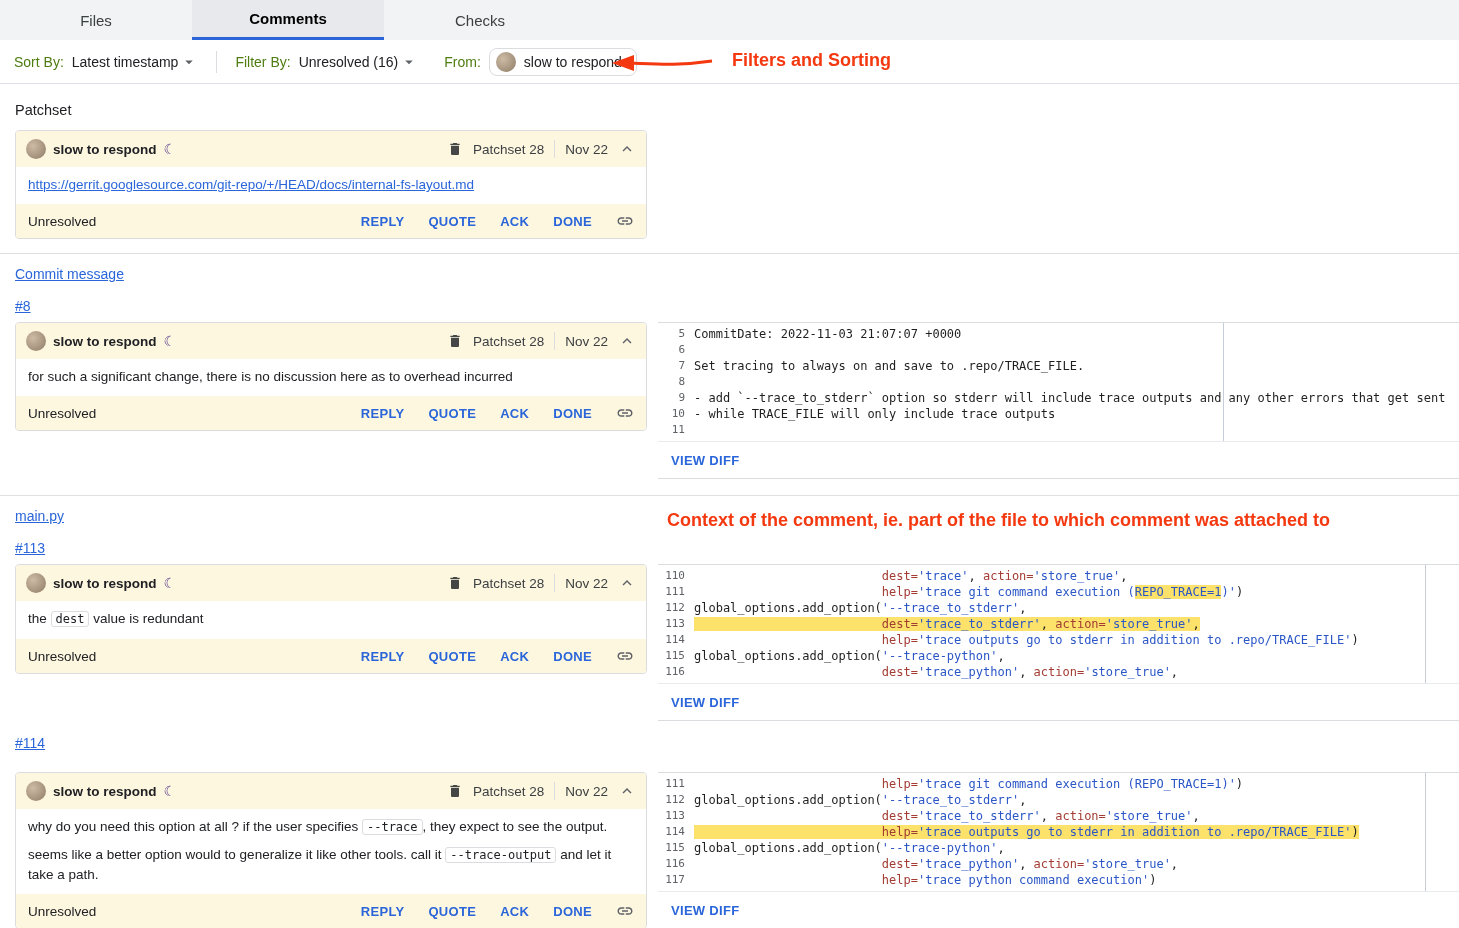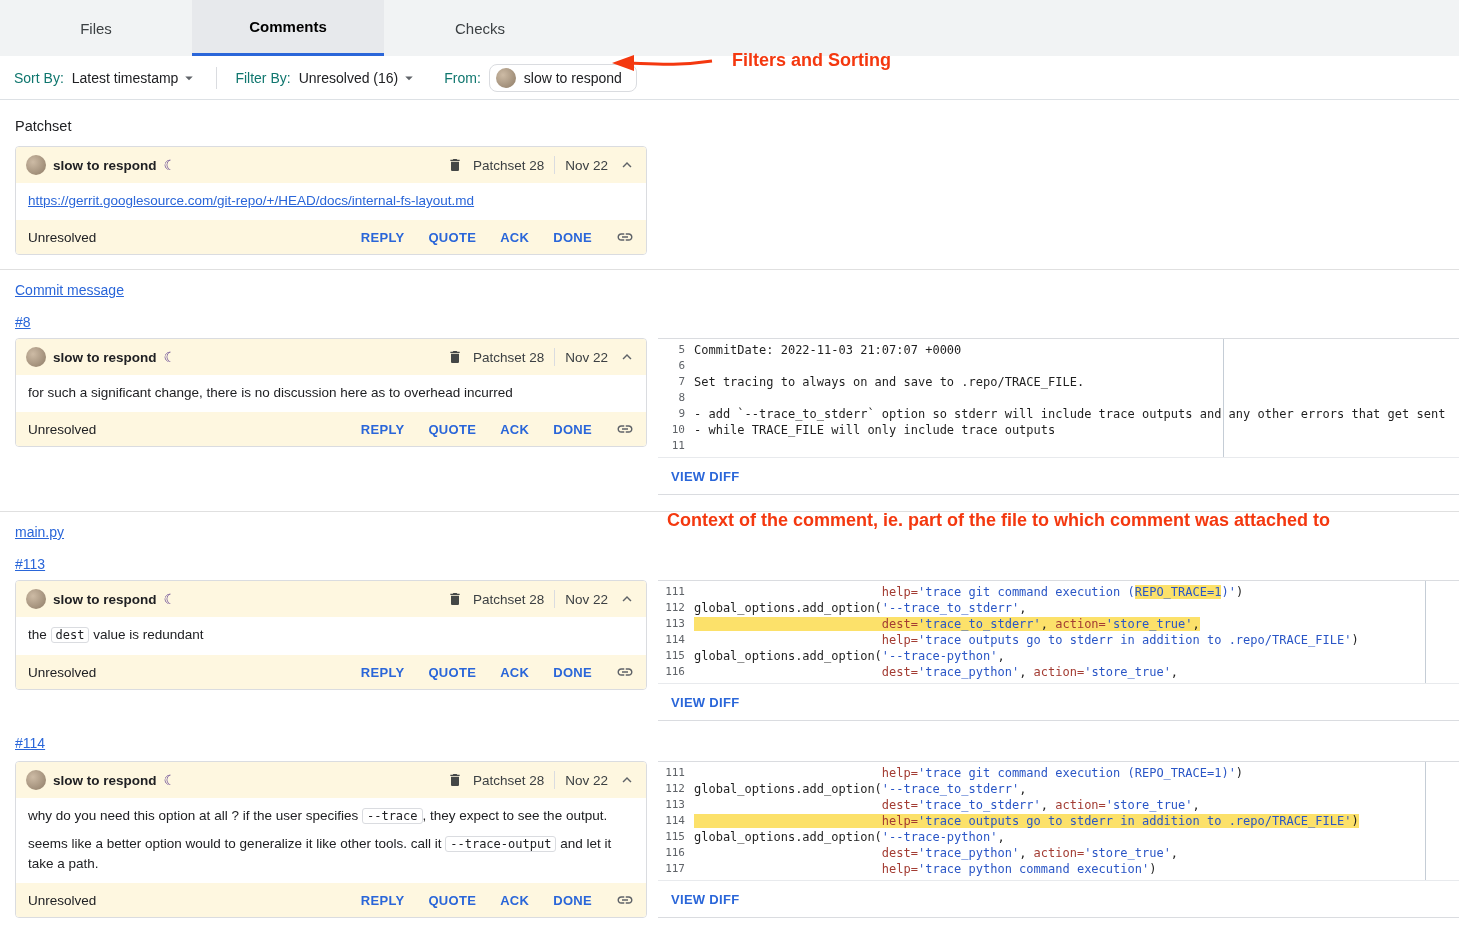--- a/index.html
+++ b/index.html
@@ -2,29 +2,29 @@
 <html style="--accent: #2a66d9; --unresolved-bg: #fef7e0; --annotation: #f4380f; --hl: #fce16a; --str: #2a56c6; --attr: #a33c33;"><head>
 <meta charset="utf-8">
 <style>
   * { box-sizing: border-box; }
   html,body { margin:0; padding:0; }
   body {
     width:1459px; height:928px; overflow:hidden; position:relative;
     font-family:"Liberation Sans", sans-serif; background:#fff; color:#202124;
   }
   
-  .tabbar { display:flex; height:56px; background:#f1f3f4; align-items:stretch; }
+  .tabbar { display:flex; height:40px; background:#f1f3f4; align-items:stretch; }
   .tab { width:192px; display:flex; align-items:center; justify-content:center;
          font-size:15px; color:#3c4043; cursor:pointer; }
   .tab.active { background:#e7e9ec; border-bottom:3px solid var(--accent,#2a66d9);
                 color:#000000; font-weight:bold; }
   
   .toolbar { display:flex; align-items:center; height:44px; padding:0 14px; gap:8px;
              font-size:14px; border-bottom:1px solid #dde1e5; background:#fff; }
-  .muted { color:#0f766e; }
+  .muted { color:#4d7c0f; }
   .dd { display:flex; align-items:center; gap:2px; cursor:pointer; color:#202124; }
   .vsep { width:1px; height:22px; background:#dadce0; margin:0 10px; }
   .chip { display:flex; align-items:center; gap:8px; border:1px solid #dadce0;
           border-radius:8px; padding:3px 14px 3px 6px; cursor:pointer; }
   .avatar { width:20px; height:20px; border-radius:50%; flex:none;
             background: radial-gradient(circle at 35% 35%, #cdbba5, #8d7b66); }
   
   .content { padding-left:15px; }
   .section-label { font-size:14.5px; margin:18px 0 12px; }
   .link { color:var(--accent,#2a66d9); text-decoration:underline; cursor:pointer; }
@@ -309,20 +309,24 @@
                 </svg>
             </button>
           </span>
         </div>
       </div>
     </div>
     <div class="context-col">
       <div class="code-context">
         <div class="code-lines">
             <div class="code-line">
+              <span class="ln">110</span>
+              <span class="code-text"><span>                          </span><span class="attr">dest=</span><span class="str">'trace'</span><span>, </span><span class="attr">action=</span><span class="str">'store_true'</span><span>,</span></span>
+            </div>
+            <div class="code-line">
               <span class="ln">111</span>
               <span class="code-text"><span>                          </span><span class="attr">help=</span><span class="str">'trace git command execution (</span><span class="str hl">REPO_TRACE=1</span><span class="str">)'</span><span>)</span></span>
             </div>
             <div class="code-line">
               <span class="ln">112</span>
               <span class="code-text"><span>global_options.add_option(</span><span class="str">'--trace_to_stderr'</span><span>,</span></span>
             </div>
             <div class="code-line">
               <span class="ln">113</span>
               <span class="code-text"><span class="hl">                          </span><span class="attr hl">dest=</span><span class="str hl">'trace_to_stderr'</span><span class="hl">, </span><span class="attr hl">action=</span><span class="str hl">'store_true'</span><span class="hl">,</span></span>
@@ -341,21 +345,21 @@
             </div>
             <div class="margin-line" style="left: calc(100ch + 45px);"></div>
           </div>
         <div class="view-diff-row">
           <button class="view-diff-btn">VIEW DIFF</button>
         </div>
       </div>
     </div>
   </div>
 
-  <a class="link anchor-link" style="margin-top:14px; margin-bottom:10px">#114</a>
+  <a class="link anchor-link" style="margin-top:14px; margin-bottom:21px">#114</a>
 
   <div class="thread-row">
     <div class="comment-col">
       <div class="card">
         <div class="card-header">
           <span class="avatar"></span>
           <span class="author">slow to respond</span>
           <span class="status-emoji">☾</span>
           <span class="header-right">
             <button class="icon-btn">

